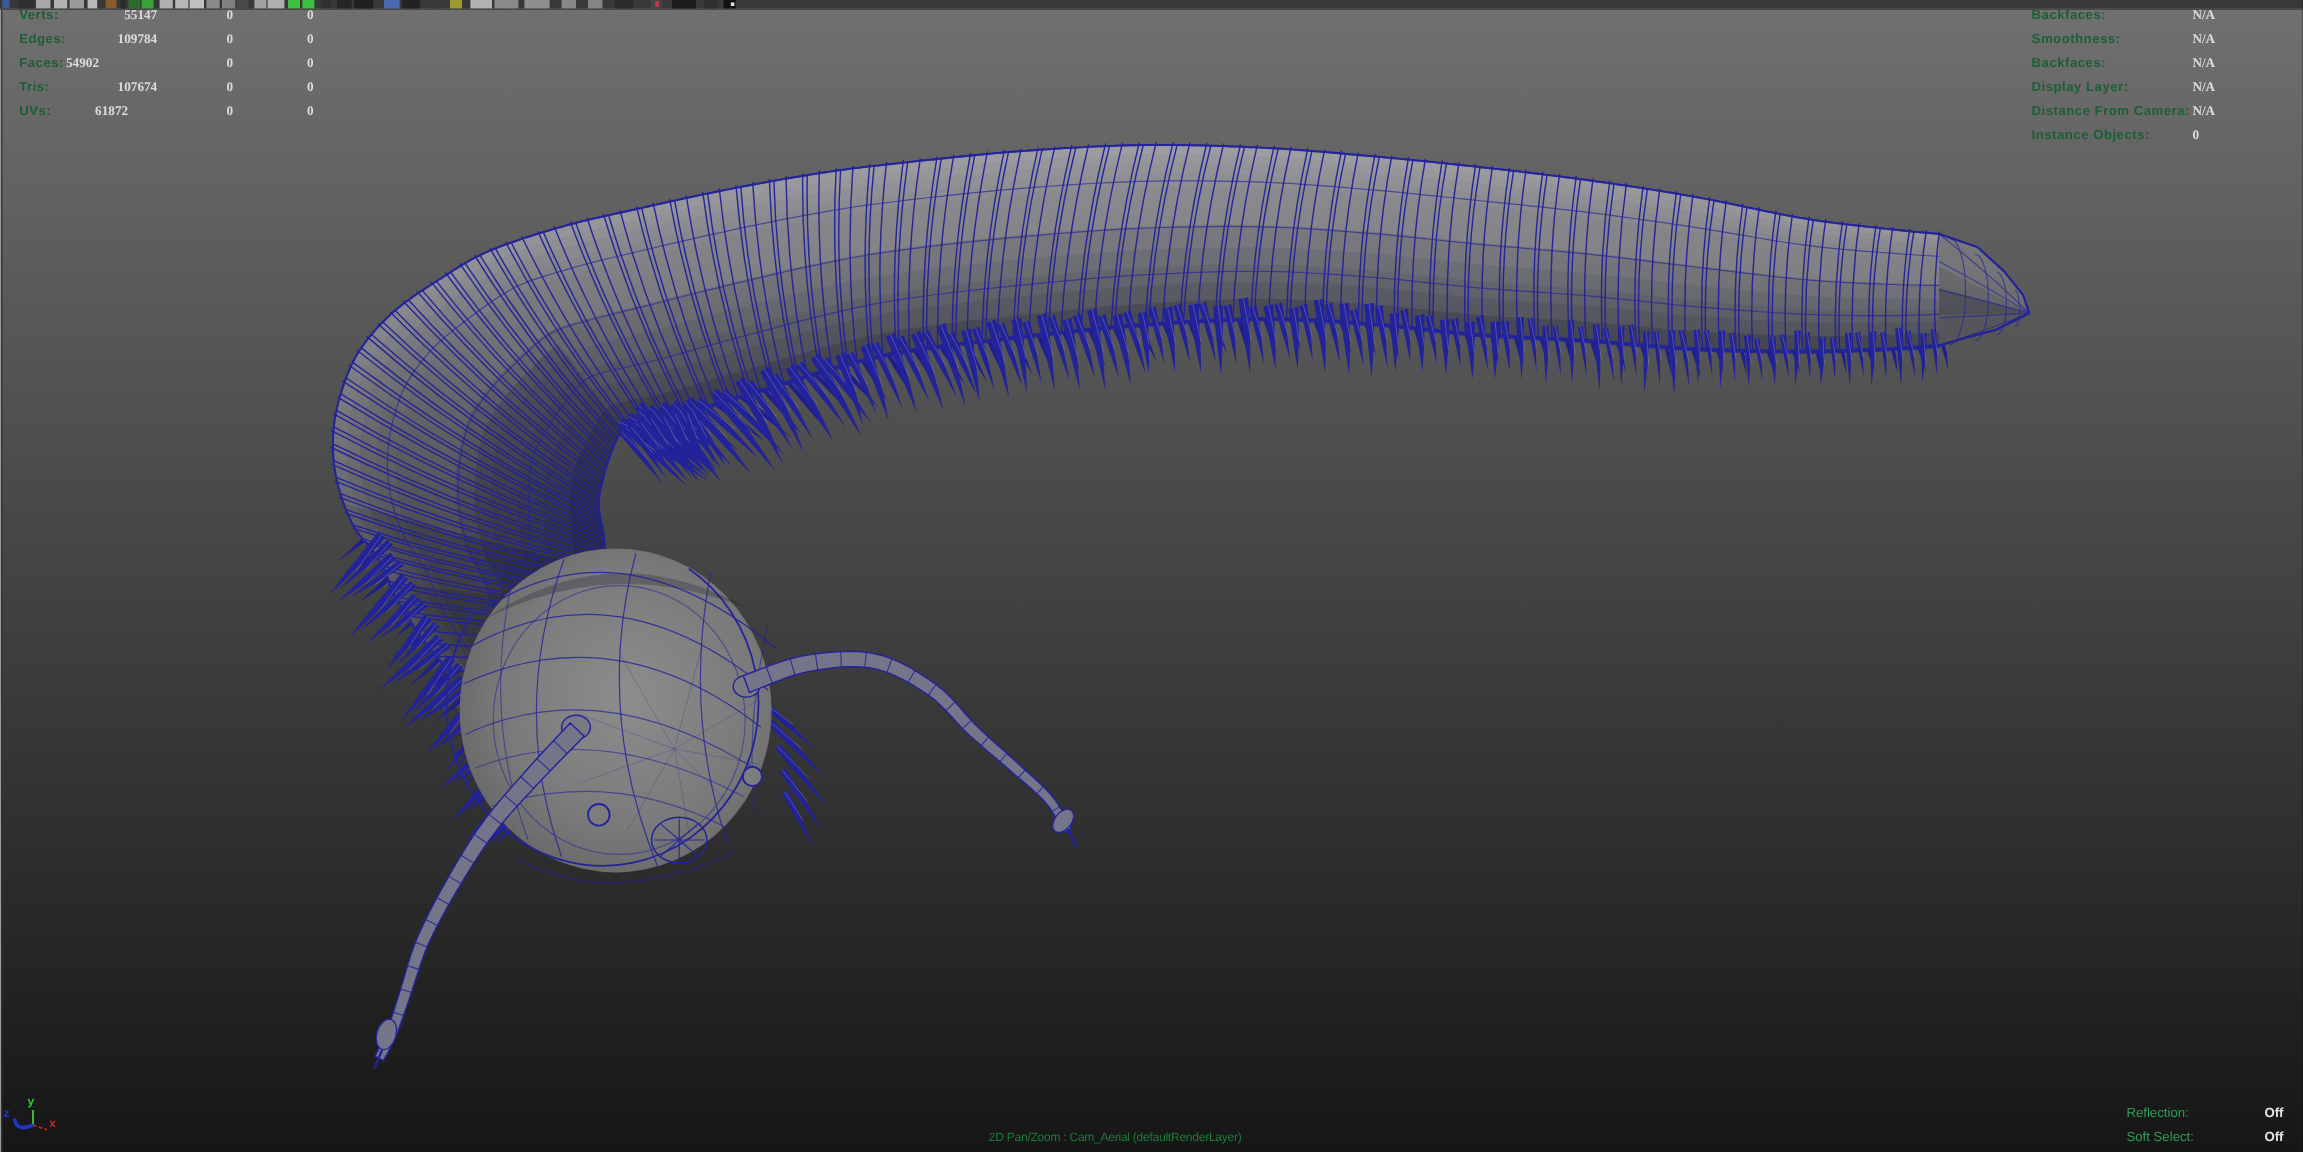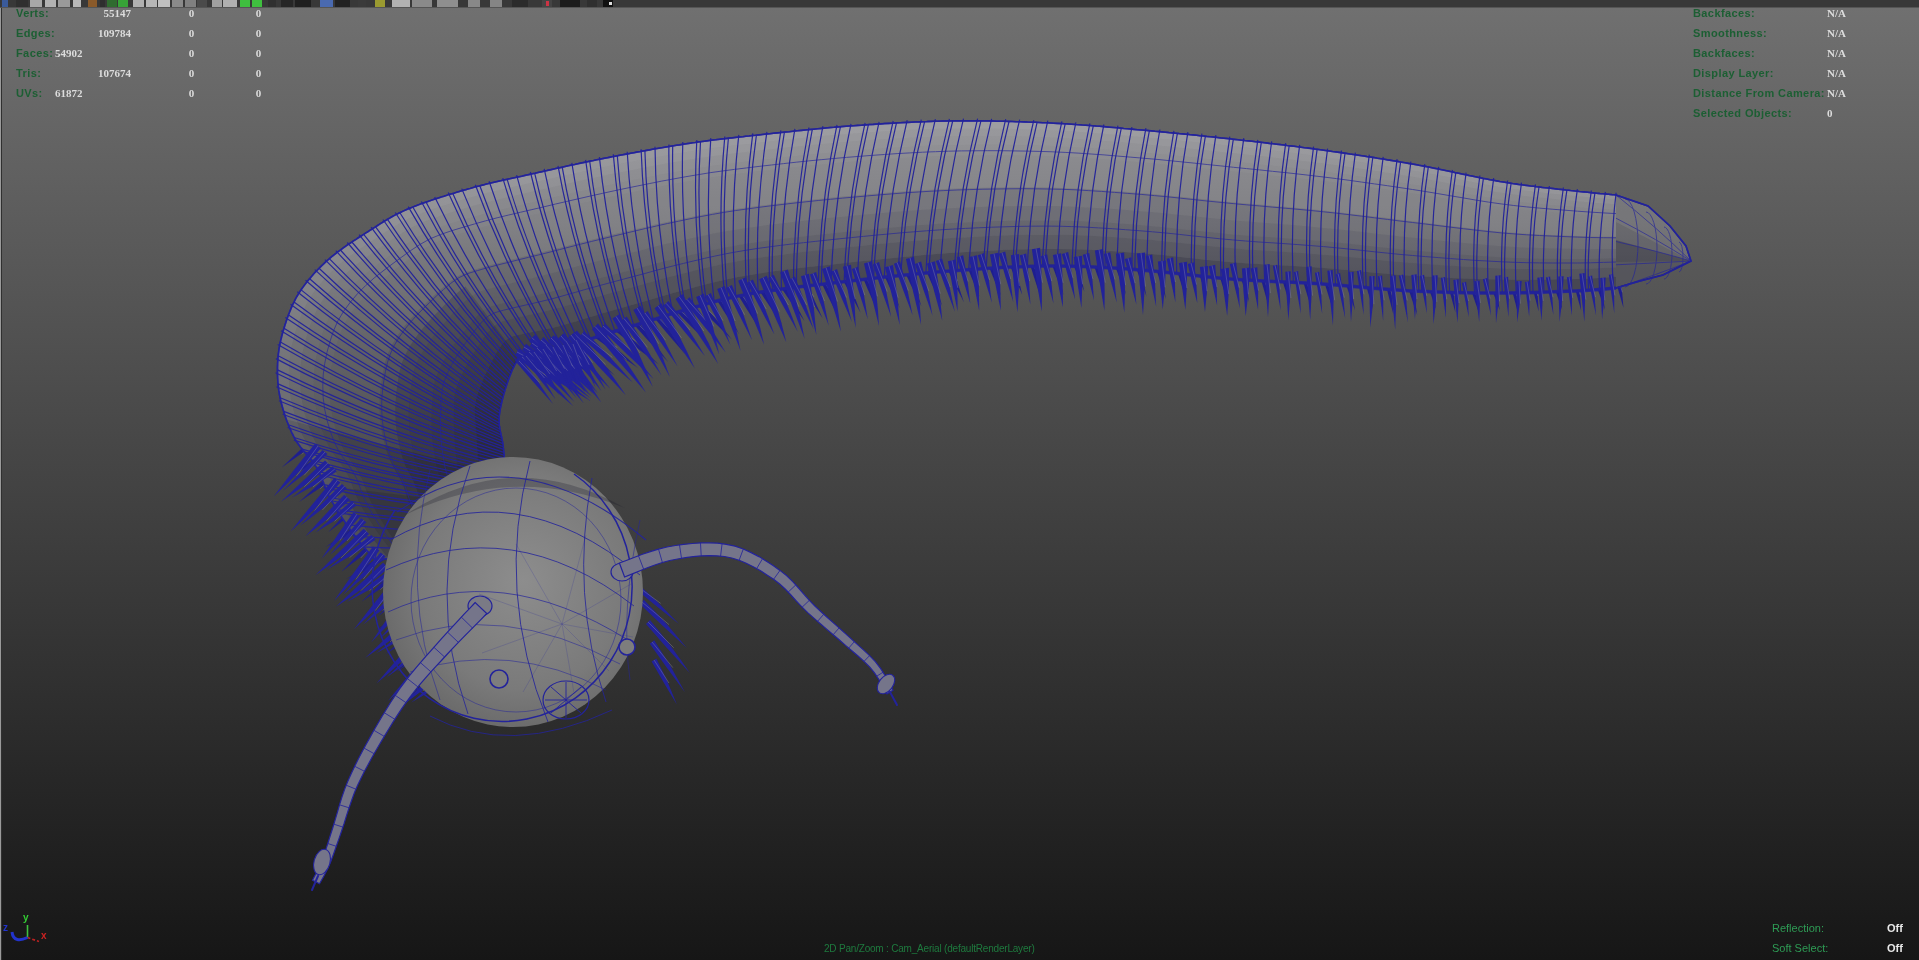--- a/index.html
+++ b/index.html
@@ -798,33 +798,33 @@
 <div class="hv" style="left:254px;top:27px;width:9px;text-align:center">0</div>
 <div class="hl" style="left:16px;top:47px">Faces:</div>
 <div class="hv" style="left:55px;top:47px;width:76px;text-align:left">54902</div>
 <div class="hv" style="left:187px;top:47px;width:9px;text-align:center">0</div>
 <div class="hv" style="left:254px;top:47px;width:9px;text-align:center">0</div>
 <div class="hl" style="left:16px;top:67px">Tris:</div>
 <div class="hv" style="left:55px;top:67px;width:76px;text-align:right">107674</div>
 <div class="hv" style="left:187px;top:67px;width:9px;text-align:center">0</div>
 <div class="hv" style="left:254px;top:67px;width:9px;text-align:center">0</div>
 <div class="hl" style="left:16px;top:87px">UVs:</div>
-<div class="hv" style="left:55px;top:87px;width:76px;text-align:left">61872</div>
+<div class="hv" style="left:55px;top:87px;width:76px;text-align:center">61872</div>
 <div class="hv" style="left:187px;top:87px;width:9px;text-align:center">0</div>
 <div class="hv" style="left:254px;top:87px;width:9px;text-align:center">0</div>
 <div class="hl" style="left:1693px;top:7px">Backfaces:</div>
 <div class="hv" style="left:1827px;top:7px">N/A</div>
 <div class="hl" style="left:1693px;top:27px">Smoothness:</div>
 <div class="hv" style="left:1827px;top:27px">N/A</div>
 <div class="hl" style="left:1693px;top:47px">Backfaces:</div>
 <div class="hv" style="left:1827px;top:47px">N/A</div>
 <div class="hl" style="left:1693px;top:67px">Display Layer:</div>
 <div class="hv" style="left:1827px;top:67px">N/A</div>
 <div class="hl" style="left:1693px;top:87px">Distance From Camera:</div>
 <div class="hv" style="left:1827px;top:87px">N/A</div>
-<div class="hl" style="left:1693px;top:107px">Selected Objects:</div>
+<div class="hl" style="left:1693px;top:107px">Instance Objects:</div>
 <div class="hv" style="left:1827px;top:107px">0</div>
 <div class="bl" style="left:824px;top:943px;color:#1e7a3e;font-size:10px;letter-spacing:-0.2px">2D Pan/Zoom : Cam_Aerial (defaultRenderLayer)</div>
 <div class="bl" style="left:1772px;top:922px">Reflection:</div>
 <div class="bv" style="left:1887px;top:922px">Off</div>
 <div class="bl" style="left:1772px;top:942px">Soft Select:</div>
 <div class="bv" style="left:1887px;top:942px">Off</div>
 </div>
 
 </body></html>

